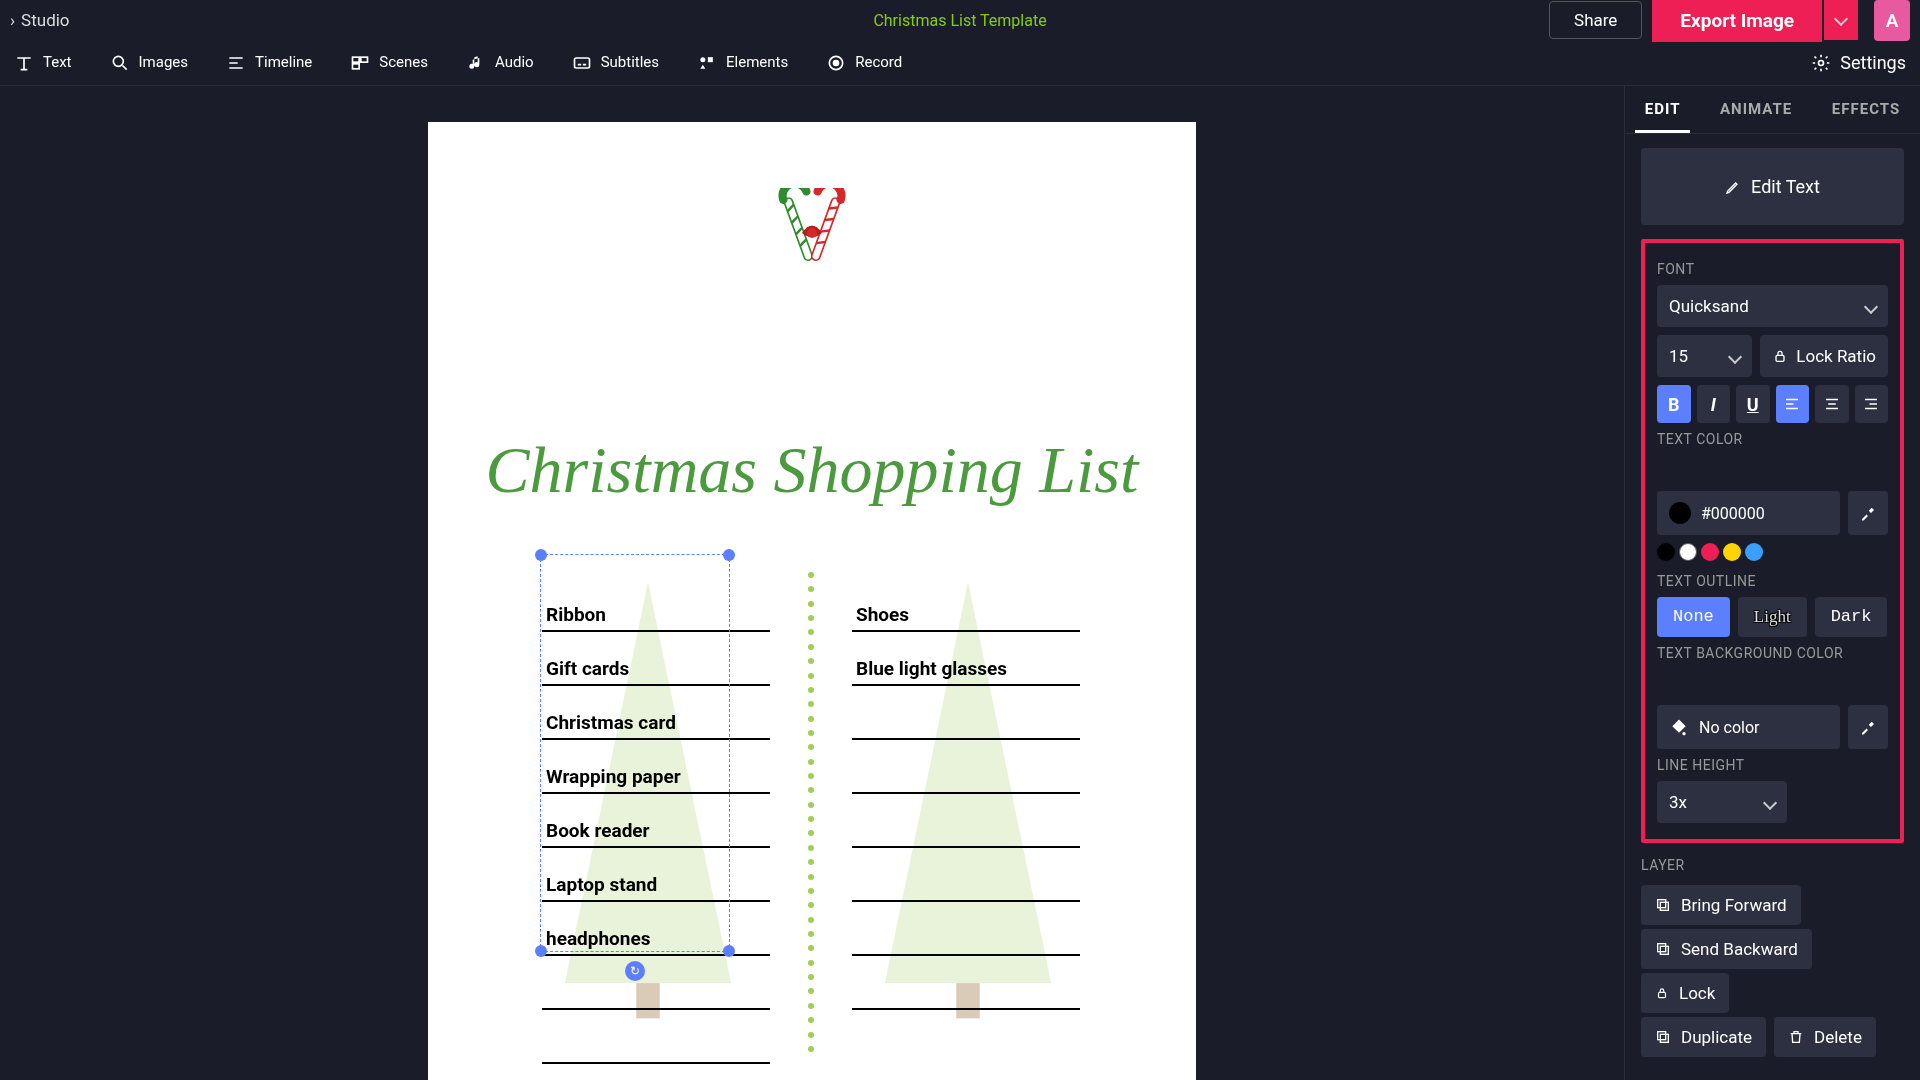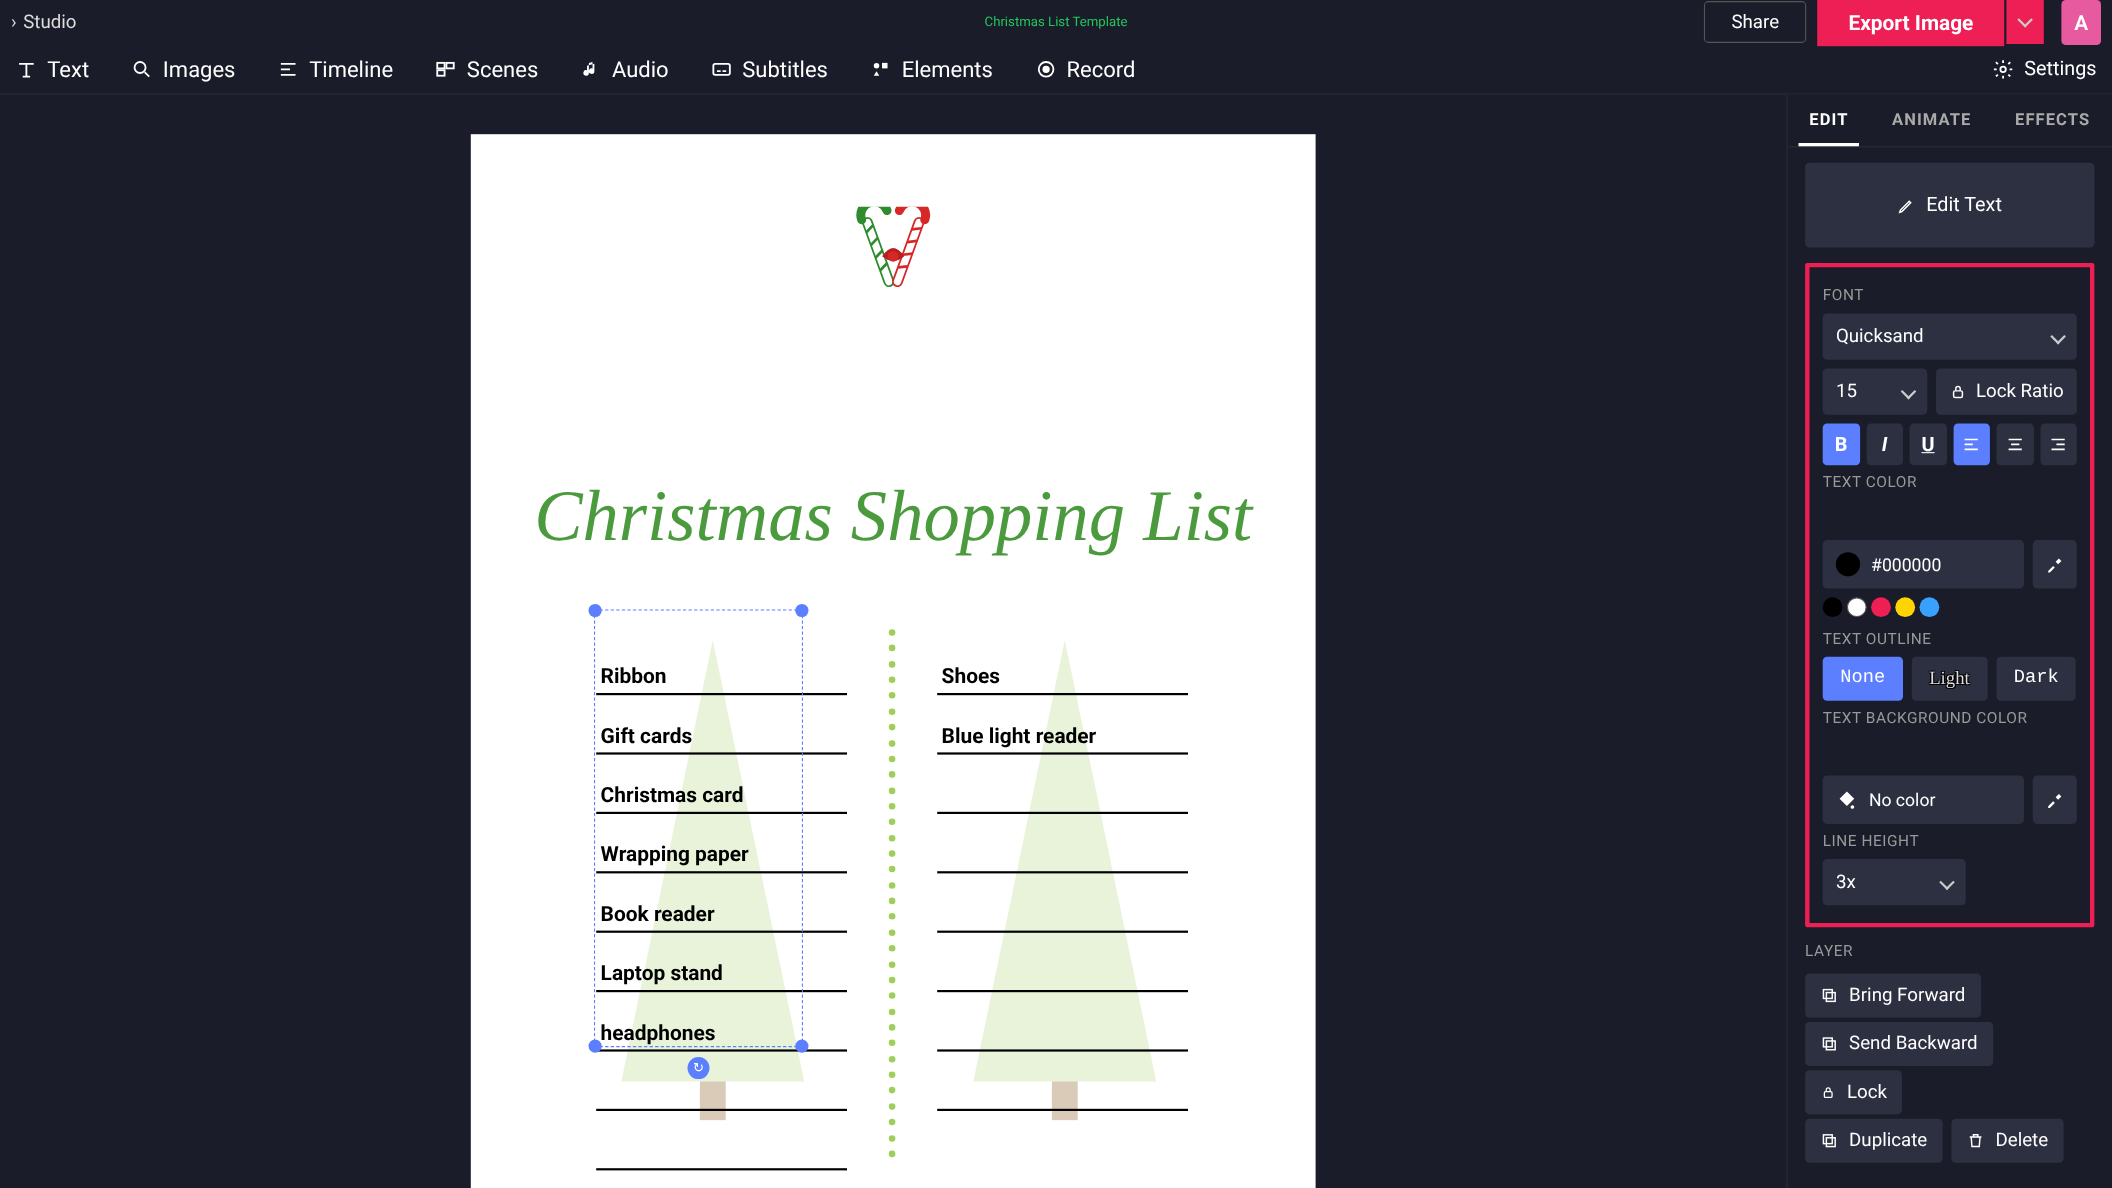--- a/index.html
+++ b/index.html
@@ -1,30 +1,30 @@
 <!DOCTYPE html>
 <html><head>
 <meta charset="utf-8">
 <style>
   * { box-sizing: border-box; margin: 0; padding: 0; font-family: -apple-system, BlinkMacSystemFont, "Segoe UI", Roboto, sans-serif; }
   body { background: #1a1d29; color: #fff; width: 1920px; height: 1080px; overflow: hidden; }
 
   
   .topbar { height: 40px; display: flex; align-items: center; padding: 0 10px; background: #1a1d29; position: relative; }
   .breadcrumb { display: flex; align-items: center; gap: 6px; font-size: 17px; color: #ddd; }
-  .title-center { position: absolute; left: 50%; transform: translateX(-50%); font-size: 12px; color: #22c55e; }
+  .title-center { position: absolute; left: 50%; transform: translateX(-50%); font-size: 16px; color: #84cc16; }
   .topbar-right { margin-left: auto; display: flex; align-items: center; gap: 10px; }
   .btn-share { background: transparent; border: 1px solid #555; color: #fff; padding: 8px 24px; border-radius: 4px; font-size: 17px; cursor: pointer; }
   .btn-export { background: #ed1f54; border: none; color: #fff; padding: 10px 28px; font-size: 19px; font-weight: 700; cursor: pointer; }
   .btn-export-dd { background: #ed1f54; border: none; color: #fff; width: 34px; height: 41px; margin-left: 2px; cursor: pointer; display: inline-flex; align-items: center; justify-content: center; }
   .avatar { width: 36px; height: 41px; background: #e85aa0; border-radius: 4px; display: flex; align-items: center; justify-content: center; font-size: 19px; font-weight: 600; margin-left: 6px; }
 
   
   .toolbar { height: 46px; display: flex; align-items: center; gap: 38px; padding: 0 14px; background: #1a1d29; border-bottom: 1px solid #2a2d39; }
-  .tool { display: flex; align-items: center; gap: 9px; font-size: 20px; color: #fff; cursor: pointer; }
+  .tool { display: flex; gap: 9px; font-size: 15px; color: #fff; cursor: pointer; }
   .tool-icon { width: 20px; height: 20px; display: inline-flex; align-items: center; justify-content: center; }
   .toolbar-right { margin-left: auto; display: flex; align-items: center; gap: 9px; font-size: 18px; cursor: pointer; }
 
   
   .main { display: flex; height: calc(1080px - 40px - 46px); }
   .canvas-area { flex: 1; display: flex; align-items: flex-start; justify-content: center; padding-top: 36px; overflow: hidden; }
   .canvas { width: 768px; height: 990px; background: #fff; position: relative; }
 
   
   .candy { position: absolute; top: 66px; left: 50%; transform: translateX(-50%); width: 84px; height: 90px; }
@@ -285,21 +285,21 @@
           <div class="listrow">Christmas card</div>
           <div class="listrow">Wrapping paper</div>
           <div class="listrow">Book reader</div>
           <div class="listrow">Laptop stand</div>
           <div class="listrow">headphones</div>
           <div class="listrow"></div>
           <div class="listrow"></div>
         </div>
       <div class="listcol right">
           <div class="listrow">Shoes</div>
-          <div class="listrow">Blue light reader</div>
+          <div class="listrow">Blue light glasses</div>
           <div class="listrow"></div>
           <div class="listrow"></div>
           <div class="listrow"></div>
           <div class="listrow"></div>
           <div class="listrow"></div>
           <div class="listrow"></div>
         </div>
 
       <div class="selbox">
         <div class="handle tl"></div>

